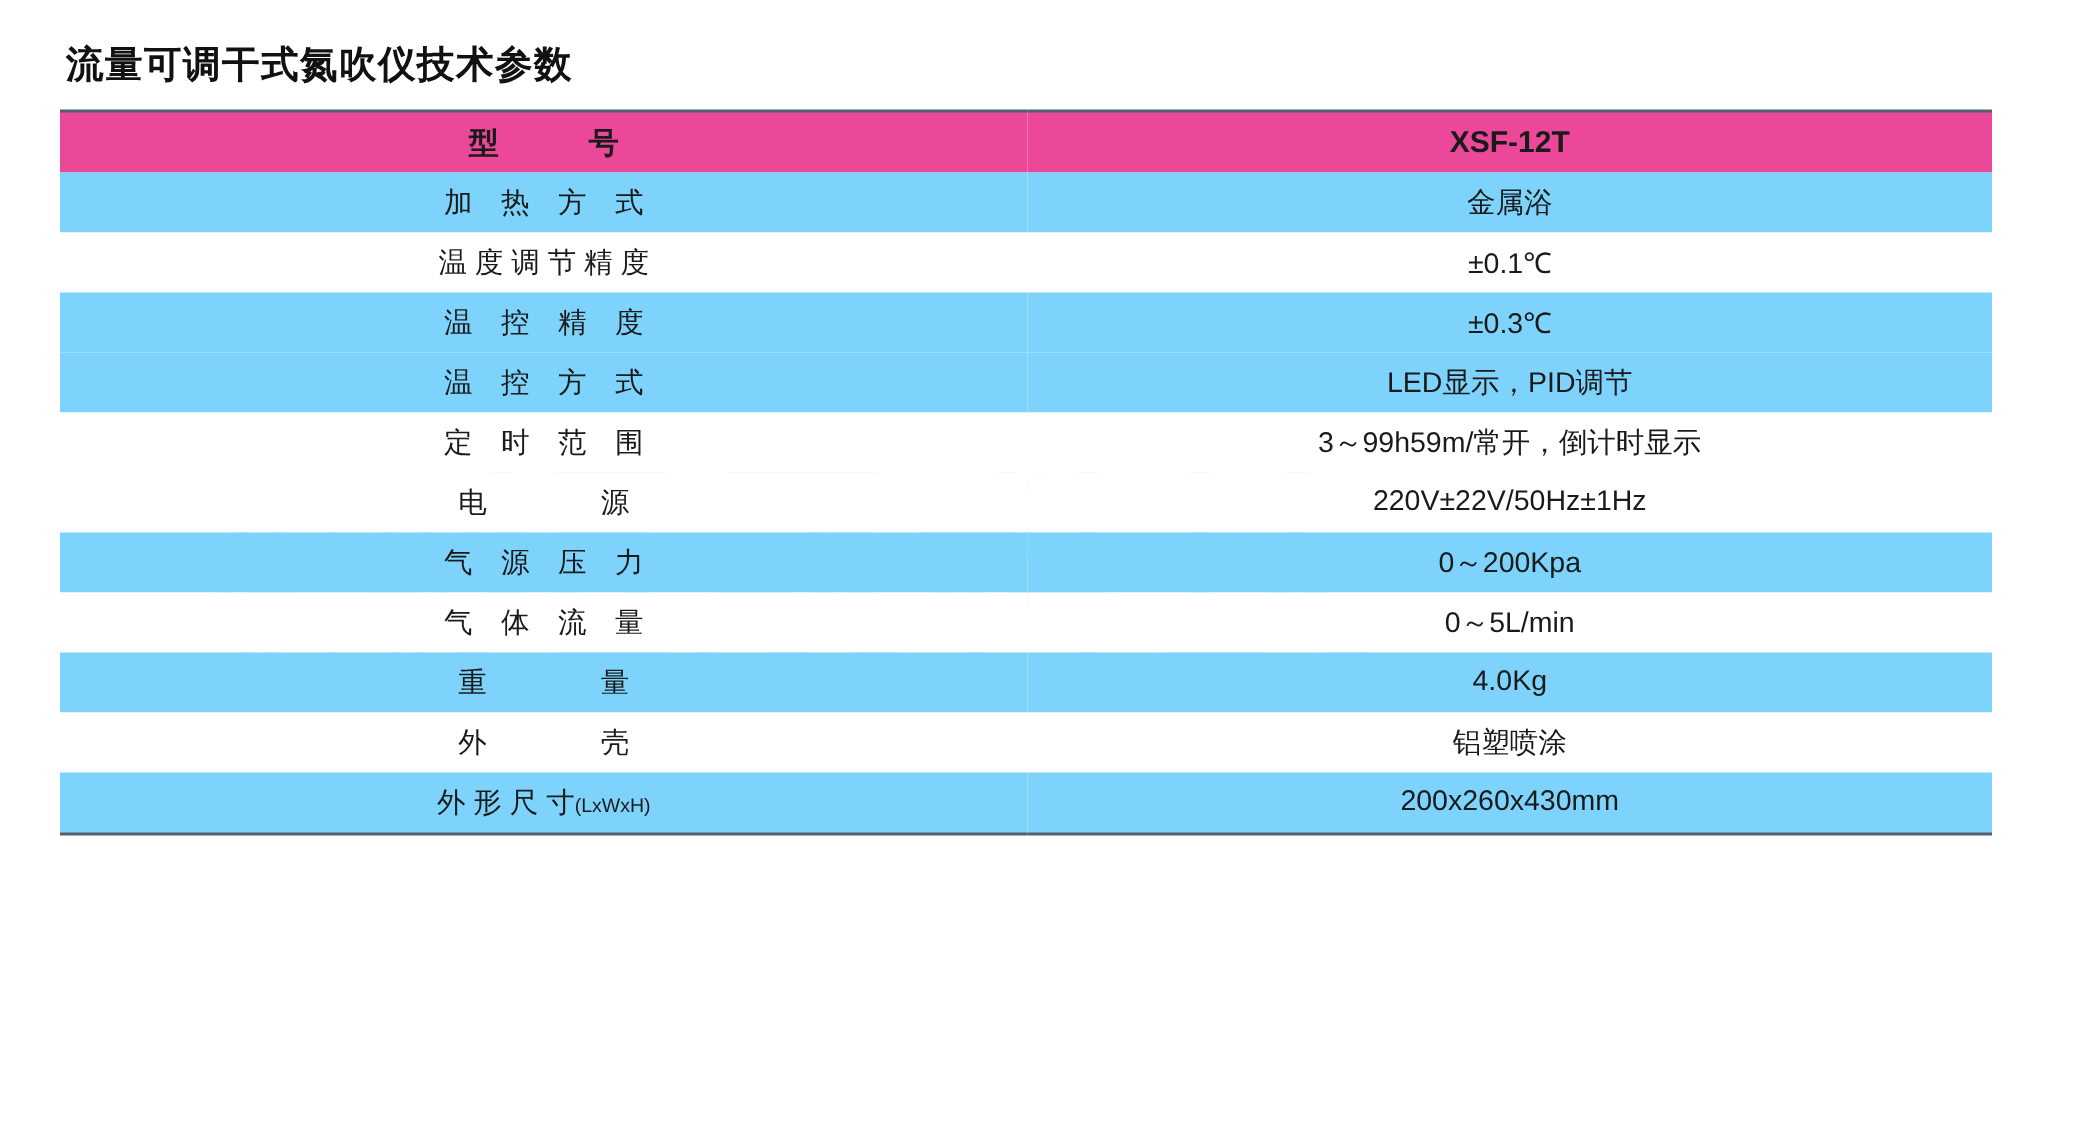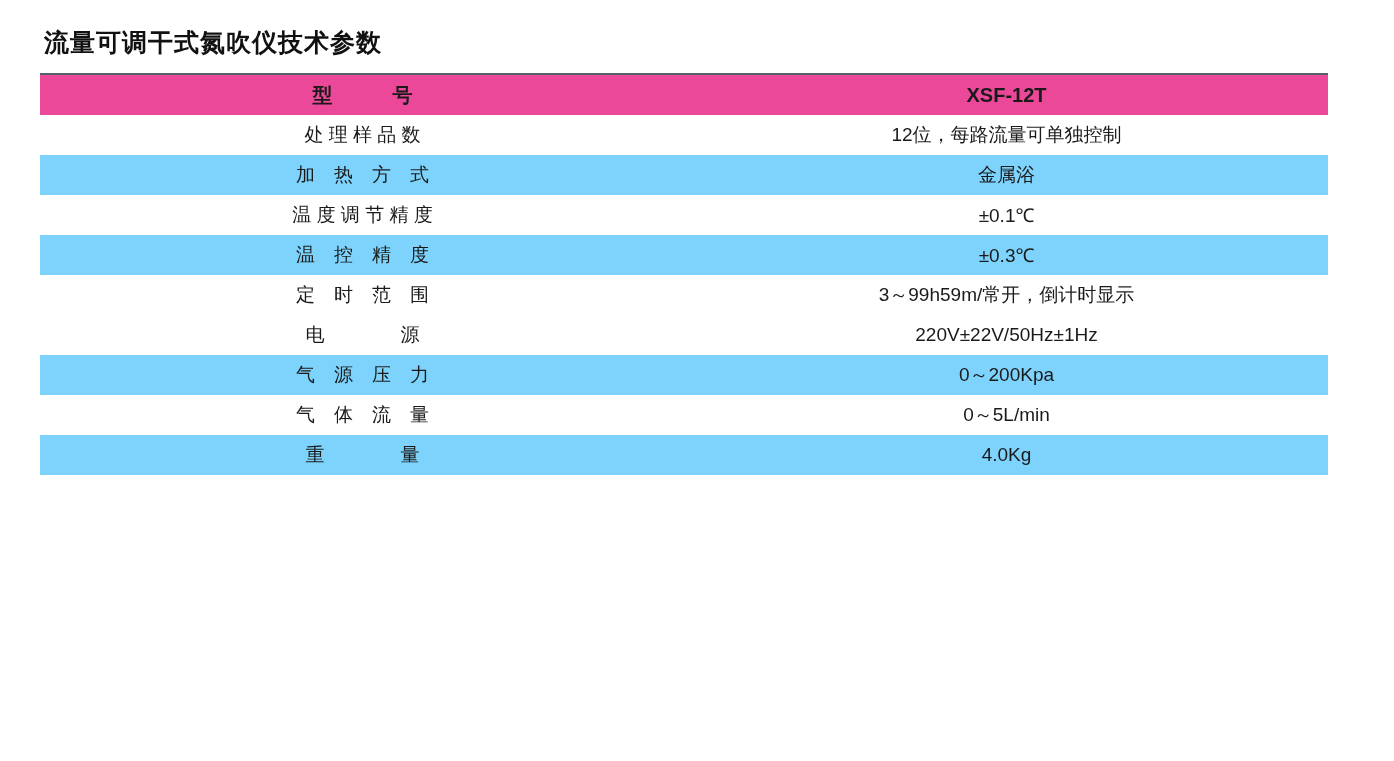--- a/index.html
+++ b/index.html
@@ -116,35 +116,35 @@
 
 <div class="page">
   <div class="title">流量可调干式氮吹仪技术参数</div>
 
   <table class="spec">
     <tbody>
       <tr class="head">
         <td class="label">型　　　号</td>
         <td class="value">XSF-12T</td>
       </tr>
-      <tr class="even">
-        <td class="label">处 理 样 品 数</td>
-        <td class="value">12位，每路流量可单独控制</td>
-      </tr>
       <tr class="odd">
         <td class="label">加　热　方　式</td>
         <td class="value">金属浴</td>
       </tr>
       <tr class="even">
         <td class="label">温 度 调 节 精 度</td>
         <td class="value">±0.1℃</td>
       </tr>
       <tr class="odd">
         <td class="label">温　控　精　度</td>
         <td class="value">±0.3℃</td>
+      </tr>
+      <tr class="odd">
+        <td class="label">温　控　方　式</td>
+        <td class="value">LED显示，PID调节</td>
       </tr>
       <tr class="even">
         <td class="label">定　时　范　围</td>
         <td class="value">3～99h59m/常开，倒计时显示</td>
       </tr>
       <tr class="even">
         <td class="label">电　　　　源</td>
         <td class="value">220V±22V/50Hz±1Hz</td>
       </tr>
       <tr class="odd">
@@ -152,15 +152,23 @@
         <td class="value">0～200Kpa</td>
       </tr>
       <tr class="even">
         <td class="label">气　体　流　量</td>
         <td class="value">0～5L/min</td>
       </tr>
       <tr class="odd">
         <td class="label">重　　　　量</td>
         <td class="value">4.0Kg</td>
       </tr>
+      <tr class="even">
+        <td class="label">外　　　　壳</td>
+        <td class="value">铝塑喷涂</td>
+      </tr>
+      <tr class="odd last">
+        <td class="label"><span>外 形 尺 寸</span><span class="dim-note">(LxWxH)</span></td>
+        <td class="value">200x260x430mm</td>
+      </tr>
     </tbody>
   </table>
 </div>
 
 </body></html>

